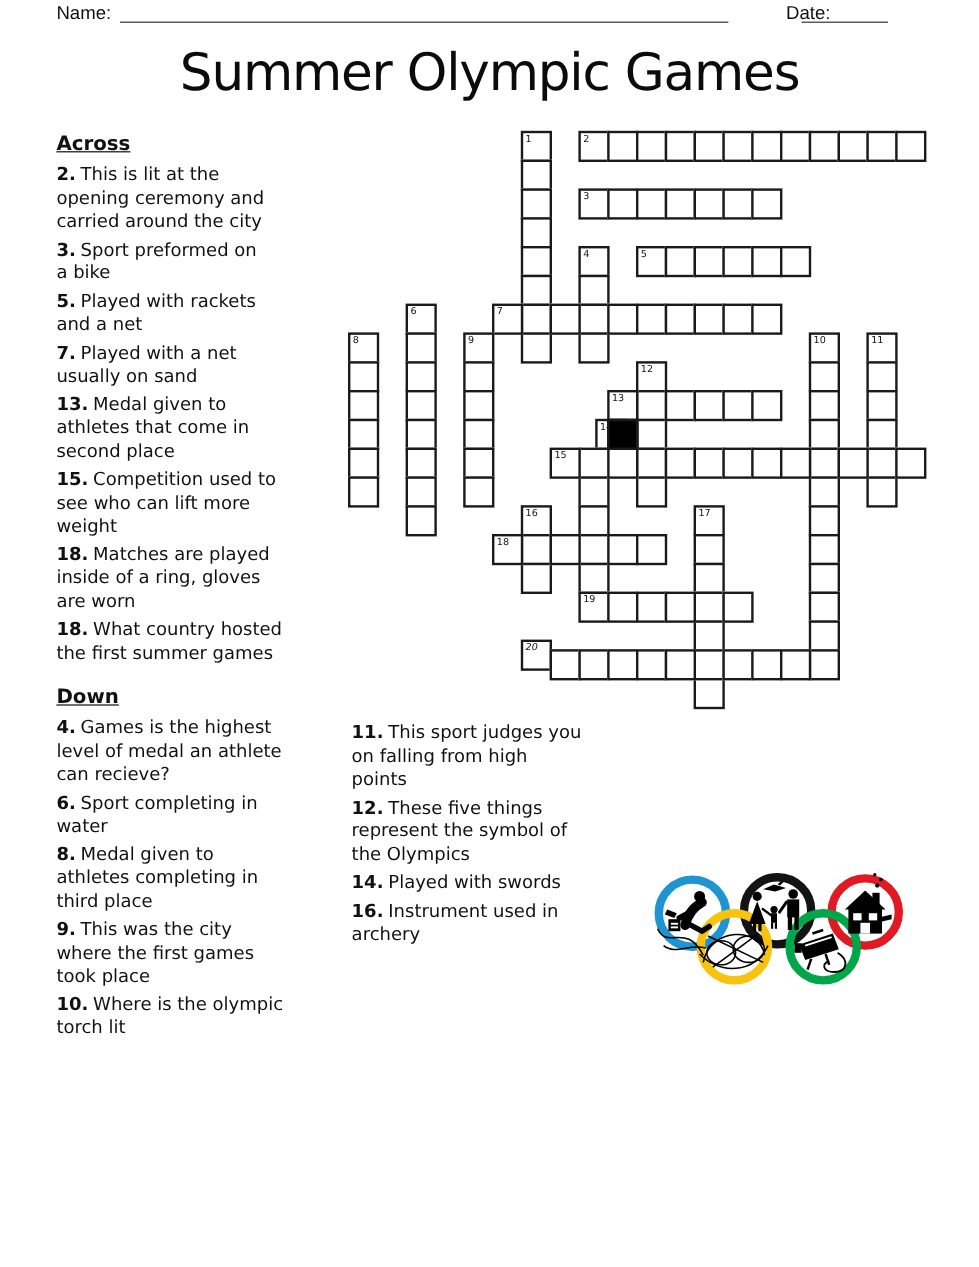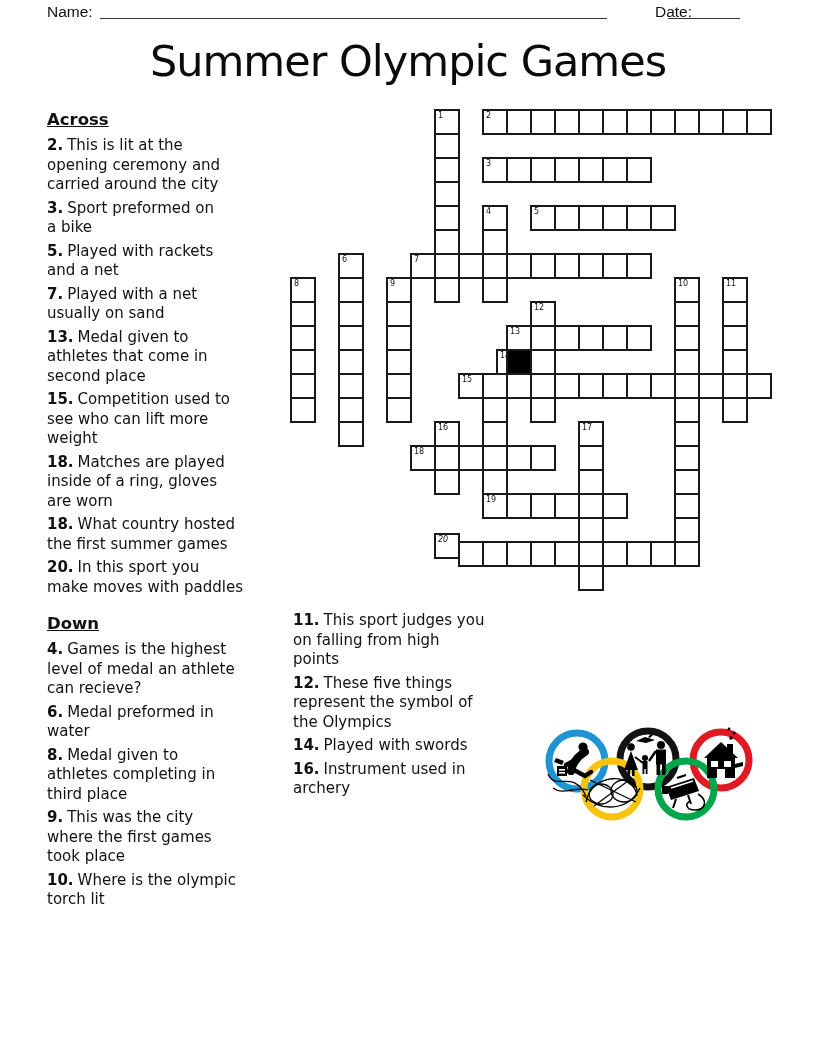--- a/index.html
+++ b/index.html
@@ -13,21 +13,21 @@
   .title{position:absolute;top:36px;left:0;right:0;text-align:center;
          font-size:43px;font-weight:500;letter-spacing:-1px;color:#0b0b0b;}
   
   .clue-col{position:absolute;font-size:15px;line-height:19.5px;}
   .col-left{left:47px;top:110px;width:242px;}
   .col-mid{left:293px;top:597px;width:248px;}
   .clue-heading{font-size:16.5px;font-weight:700;text-decoration:underline;
                 margin:0 0 6px 0;line-height:20px;}
   .clue-heading.down-h{margin-top:17px;}
   p.clue{margin:4px 0 0 0;}
-  .col-mid p.clue:first-child{margin-top:14px;}
+  .col-mid p.clue:first-child{margin-top:4px;}
   .clue-num{font-weight:700;margin-right:4px;}
   .clue-text{white-space:pre-line;}
   
   #grid{position:absolute;}
   .cell{position:absolute;width:26px;height:26px;box-sizing:border-box;
         border:2px solid #1a1a1a;background:#fff;}
   .cell.black{background:#000;}
   .cell .num{position:absolute;top:0px;left:2px;font-size:8px;line-height:9px;
              color:#111;font-family:"DejaVu Sans",sans-serif;}
   
@@ -61,29 +61,27 @@
 athletes that come in
 second place</span></p>
         <p class="clue"><b class="clue-num">15.</b><span class="clue-text">Competition used to
 see who can lift more
 weight</span></p>
         <p class="clue"><b class="clue-num">18.</b><span class="clue-text">Matches are played
 inside of a ring, gloves
 are worn</span></p>
         <p class="clue"><b class="clue-num">18.</b><span class="clue-text">What country hosted
 the first summer games</span></p>
-        <p class="clue"><b class="clue-num">20.</b><span class="clue-text">In this sport you
-make moves with paddles</span></p>
       </div>
     <h2 class="clue-heading down-h">Down</h2>
     <div id="down-clues-left">
         <p class="clue"><b class="clue-num">4.</b><span class="clue-text">Games is the highest
 level of medal an athlete
 can recieve?</span></p>
-        <p class="clue"><b class="clue-num">6.</b><span class="clue-text">Medal preformed in
+        <p class="clue"><b class="clue-num">6.</b><span class="clue-text">Sport completing in
 water</span></p>
         <p class="clue"><b class="clue-num">8.</b><span class="clue-text">Medal given to
 athletes completing in
 third place</span></p>
         <p class="clue"><b class="clue-num">9.</b><span class="clue-text">This was the city
 where the first games
 took place</span></p>
         <p class="clue"><b class="clue-num">10.</b><span class="clue-text">Where is the olympic
 torch lit</span></p>
       </div>

